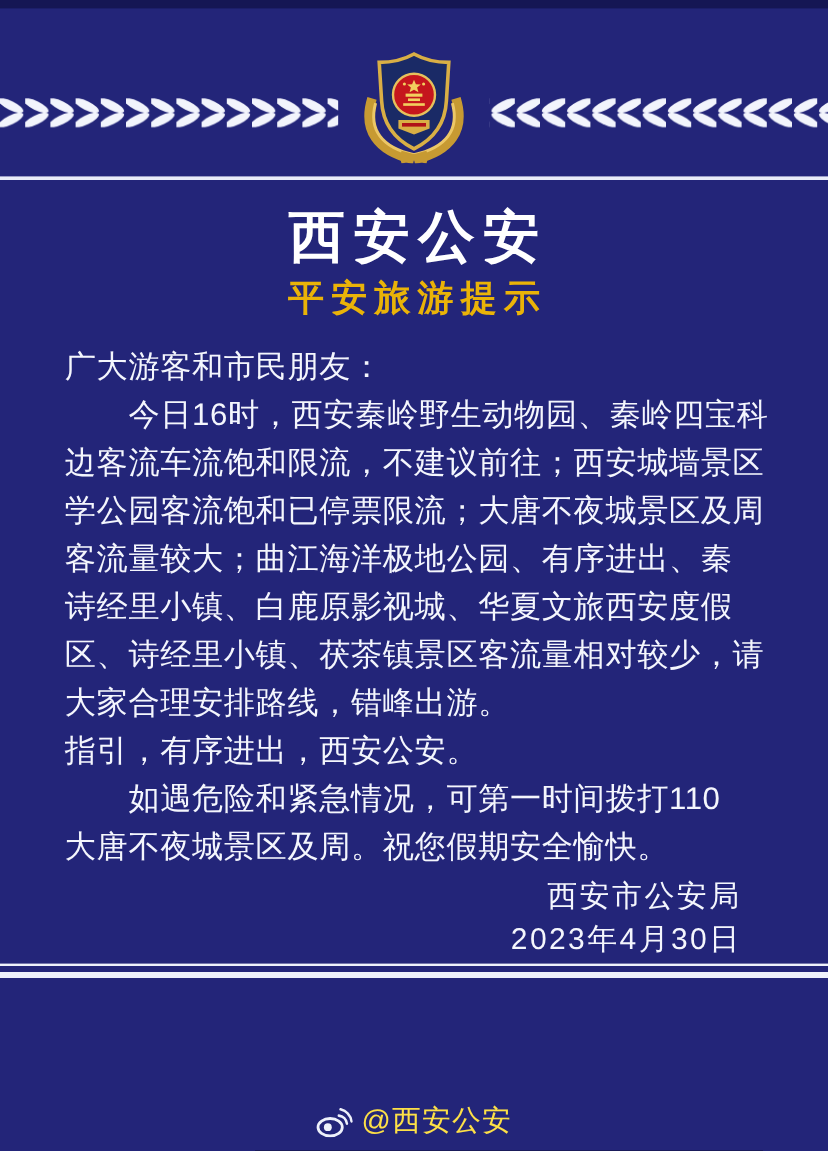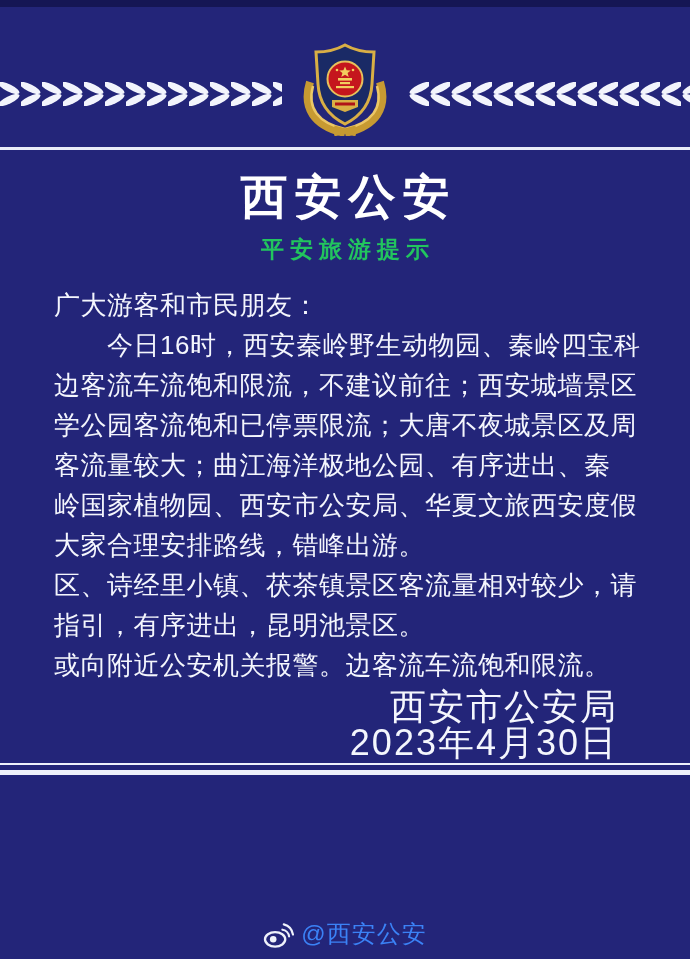--- a/index.html
+++ b/index.html
@@ -50,60 +50,60 @@
     margin: 0;
     font-size: 47px;
     line-height: 49px;
     font-weight: bold;
     letter-spacing: 7px;
     text-indent: 7px;
     color: #ffffff;
   }
   .sub-title {
     margin: 12px 0 0 0;
-    font-size: 23px;
+    font-size: 30px;
     line-height: 32px;
     font-weight: bold;
     letter-spacing: 6px;
     text-indent: 6px;
-    color: #22c55e;
+    color: #eab308;
   }
   
   .body-text {
     margin: 20px 28px 0 54px;
     font-size: 26px;
     line-height: 40px;
     letter-spacing: 0.5px;
   }
   .line { white-space: nowrap; }
   .line.indent { padding-left: 53px; }
   
   .signature {
     margin-top: 4px;
     padding-right: 72px;
     text-align: right;
-    font-size: 36px;
+    font-size: 25px;
     line-height: 36px;
     letter-spacing: 2px;
   }
   
   .rule-thin  { height: 2px; background: #eef1fb; margin-top: 2px; }
   .rule-thick { height: 5px; background: #eef1fb; margin-top: 5px; }
   
   .footer {
     position: absolute;
     left: 0; right: 0;
     bottom: 9px;
     display: flex;
     justify-content: center;
     align-items: center;
     gap: 7px;
     font-size: 24px;
     letter-spacing: 1px;
-    color: #3b82f6;
+    color: #fde047;
   }
   .weibo-icon { width: 31px; height: 27px; }
 </style>
 </head>
 <body>
 
 <div class="poster">
 
   <div class="banner">
     <svg class="chev left" viewBox="0 0 282 26" preserveAspectRatio="none" xmlns="http://www.w3.org/2000/svg">
@@ -159,32 +159,33 @@
     <div>
 
         <div class="line indent">今日16时，西安秦岭野生动物园、秦岭四宝科</div>
 
         <div class="line">边客流车流饱和限流，不建议前往；西安城墙景区</div>
 
         <div class="line">学公园客流饱和已停票限流；大唐不夜城景区及周</div>
 
         <div class="line">客流量较大；曲江海洋极地公园、有序进出、秦</div>
 
-        <div class="line">岭国家植物园、西安市公安局、华夏文旅西安度假</div>
+        <div class="line">诗经里小镇、白鹿原影视城、华夏文旅西安度假</div>
+
+        <div class="line">区、诗经里小镇、茯茶镇景区客流量相对较少，请</div>
 
         <div class="line">大家合理安排路线，错峰出游。</div>
 
-        <div class="line">区、诗经里小镇、茯茶镇景区客流量相对较少，请</div>
-
-
-
-        <div class="line">指引，有序进出，昆明池景区。</div>
-
-
-        <div class="line">或向附近公安机关报警。边客流车流饱和限流。</div>
+
+
+        <div class="line">指引，有序进出，西安公安。</div>
+
+        <div class="line indent">如遇危险和紧急情况，可第一时间拨打110</div>
+
+        <div class="line">大唐不夜城景区及周。祝您假期安全愉快。</div>
       </div>
   </div>
 
   <div class="signature">
     <div>西安市公安局</div>
     <div>2023年4月30日</div>
   </div>
 
   <div class="rule-thin"></div>
   <div class="rule-thick"></div>

